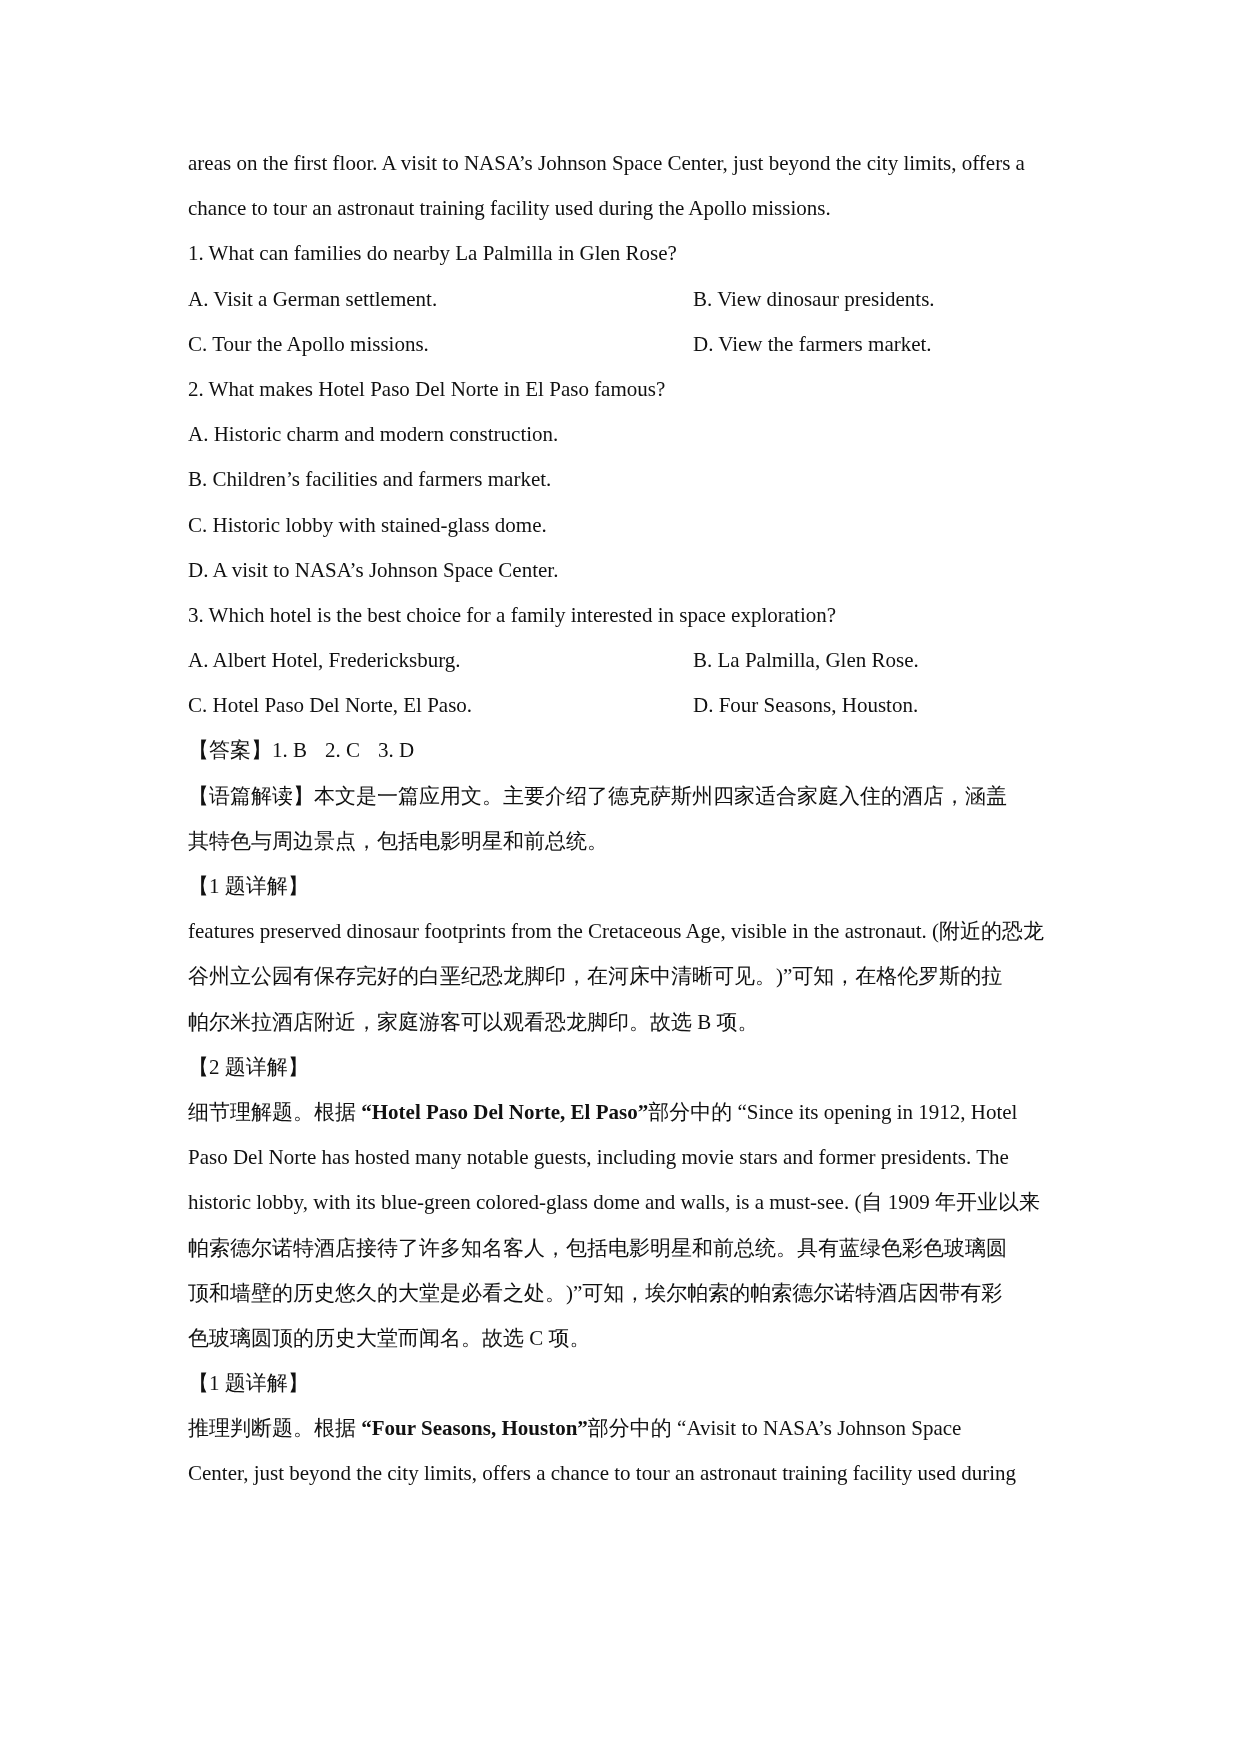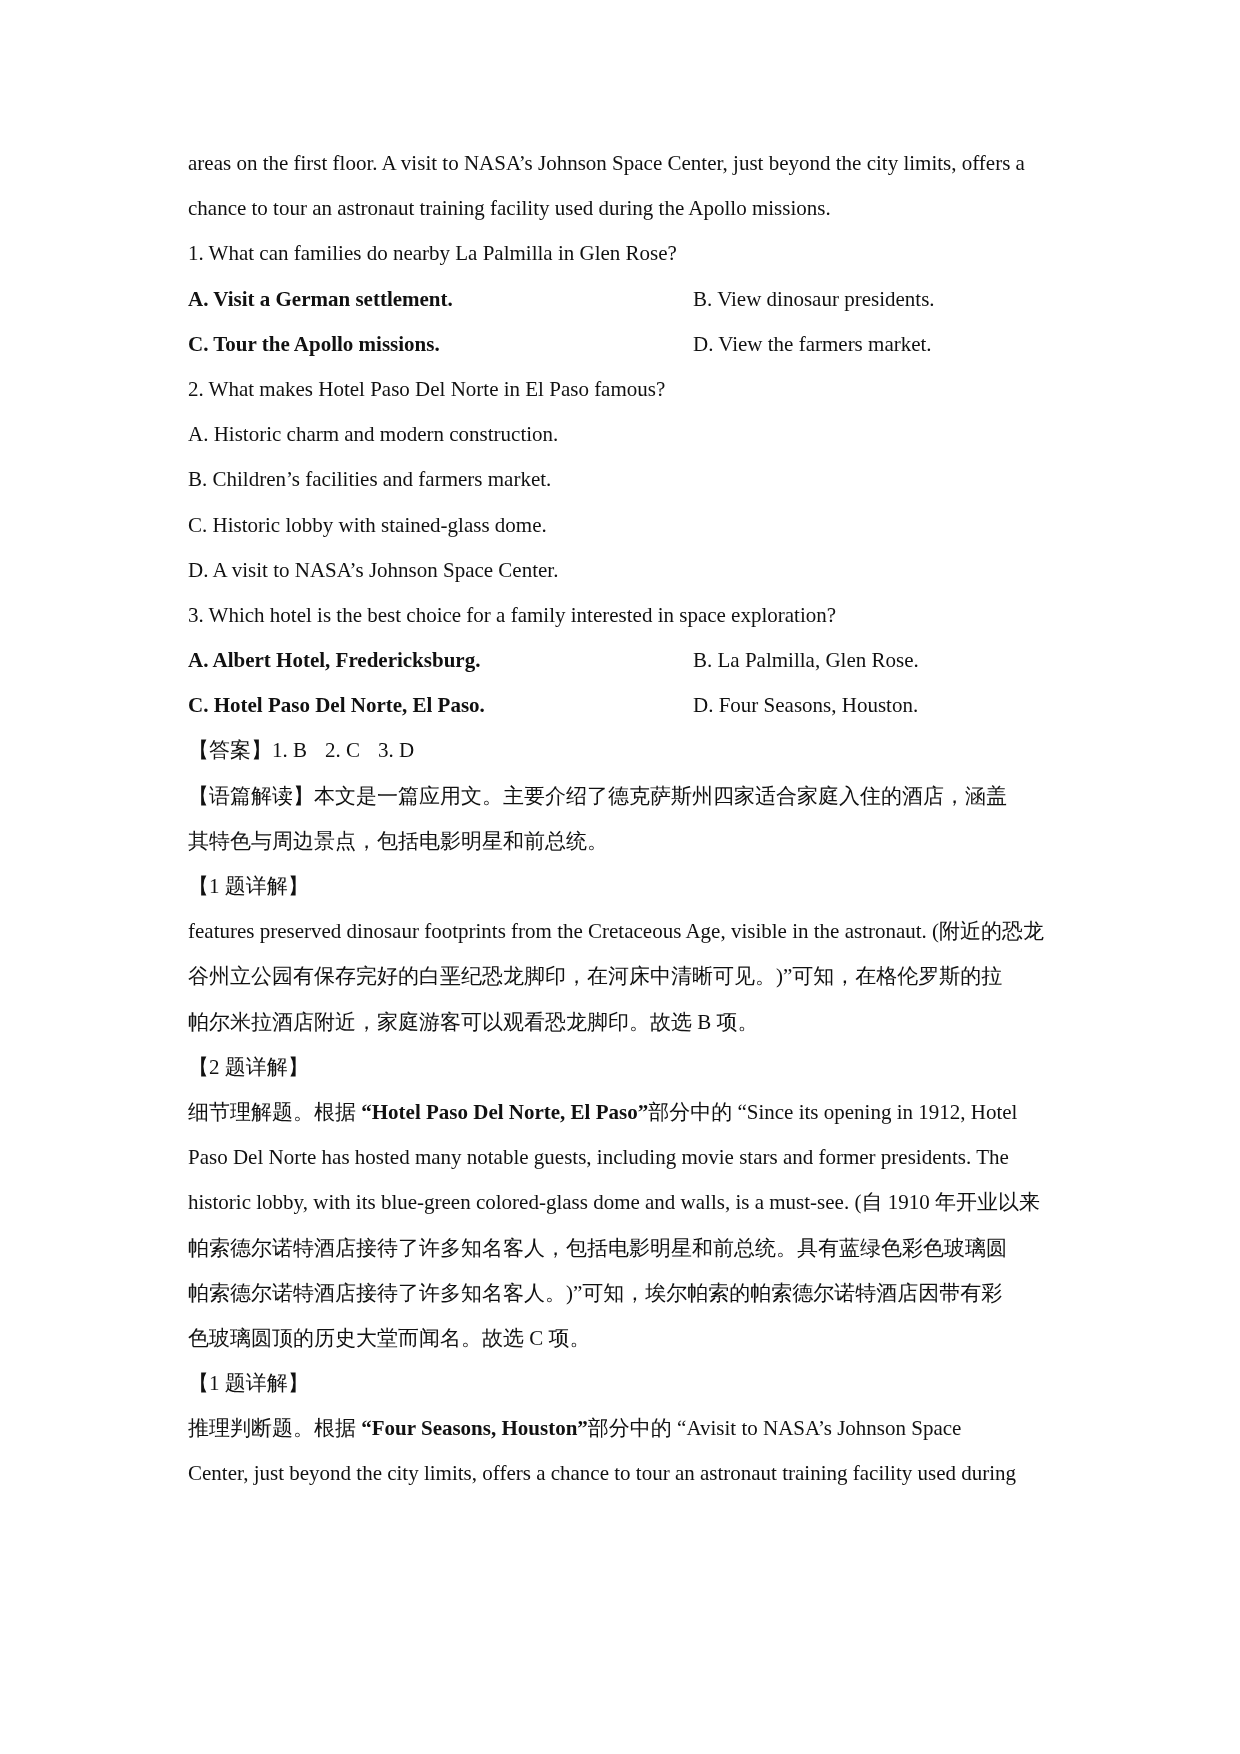--- a/index.html
+++ b/index.html
@@ -4,21 +4,21 @@
   <style>
     html, body { margin: 0; padding: 0; background: #ffffff; }
     body { width: 1240px; height: 1754px; position: relative; overflow: hidden; }
     .page {
       position: absolute; left: 188px; top: 141px; width: 862px;
       font-family: "Liberation Serif", "DejaVu Serif", serif;
       font-size: 21px; color: #111111;
     }
     .line { height: 45.2px; line-height: 45.2px; white-space: nowrap; position: relative; }
     .opt-row { display: flex; height: 45.2px; line-height: 45.2px; }
-    .opt-row .c1 { width: 505px; font-weight: bold; }
+    .opt-row .c1 { width: 505px; }
     .b { font-weight: bold; }
     .answer span.gap { display: inline-block; width: 18px; }
   </style>
 </head>
 <body>
 
 <div class="page">
 
   <div class="line">areas on the first floor. A visit to NASA’s Johnson Space Center, just beyond the city limits, offers a</div>
   <div class="line">chance to tour an astronaut training facility used during the Apollo missions.</div>
@@ -62,23 +62,23 @@
   <div class="line">features preserved dinosaur footprints from the Cretaceous Age, visible in the astronaut. (附近的恐龙</div>
   <div class="line">谷州立公园有保存完好的白垩纪恐龙脚印，在河床中清晰可见。)”可知，在格伦罗斯的拉</div>
   <div class="line">帕尔米拉酒店附近，家庭游客可以观看恐龙脚印。故选 B 项。</div>
 
   <div class="line">【2 题详解】</div>
   <div class="line">
     <span>细节理解题。根据</span>
     <span class="b">“Hotel Paso Del Norte, El Paso”</span><span>部分中的 “Since its opening in 1912, Hotel</span>
   </div>
   <div class="line">Paso Del Norte has hosted many notable guests, including movie stars and former presidents. The</div>
-  <div class="line">historic lobby, with its blue-green colored-glass dome and walls, is a must-see. (自 1910 年开业以来</div>
+  <div class="line">historic lobby, with its blue-green colored-glass dome and walls, is a must-see. (自 1909 年开业以来</div>
   <div class="line">帕索德尔诺特酒店接待了许多知名客人，包括电影明星和前总统。具有蓝绿色彩色玻璃圆</div>
-  <div class="line">帕索德尔诺特酒店接待了许多知名客人。)”可知，埃尔帕索的帕索德尔诺特酒店因带有彩</div>
+  <div class="line">顶和墙壁的历史悠久的大堂是必看之处。)”可知，埃尔帕索的帕索德尔诺特酒店因带有彩</div>
   <div class="line">色玻璃圆顶的历史大堂而闻名。故选 C 项。</div>
 
   <div class="line">【1 题详解】</div>
   <div class="line">
     <span>推理判断题。根据</span>
     <span class="b">“Four Seasons, Houston”</span><span>部分中的 “Avisit to NASA’s Johnson Space</span>
   </div>
   <div class="line">Center, just beyond the city limits, offers a chance to tour an astronaut training facility used during</div>
 
 </div>

